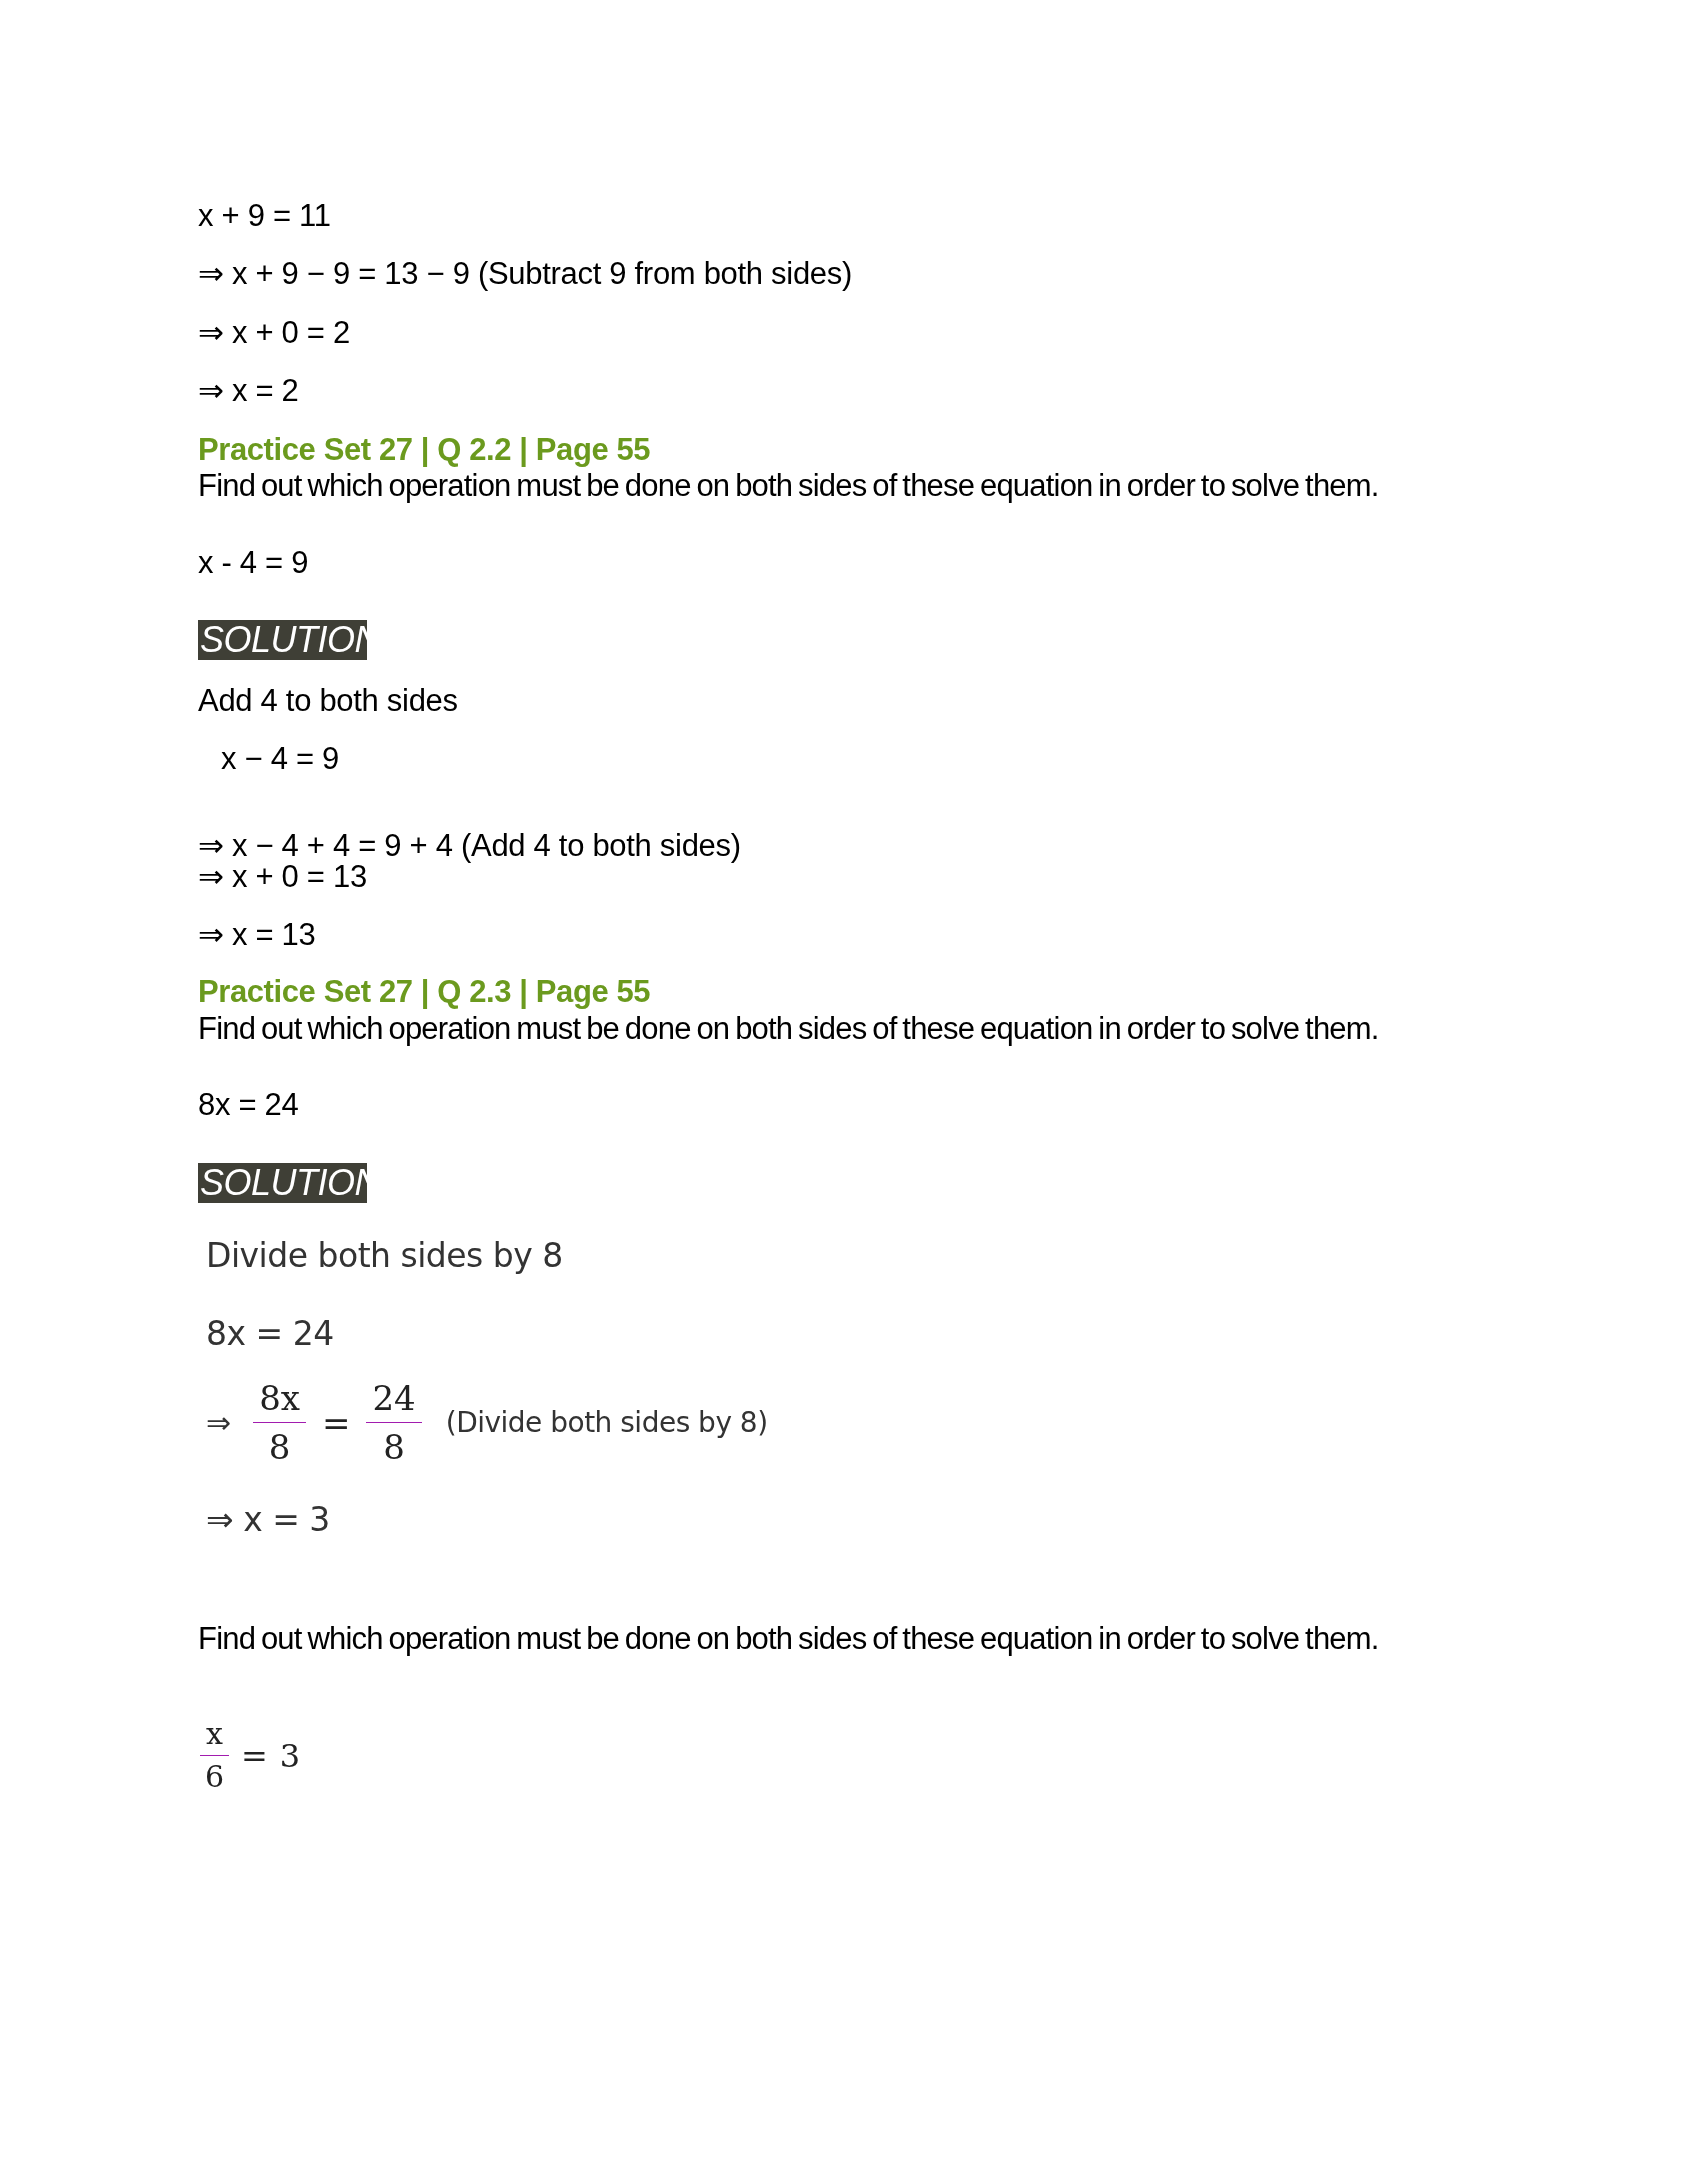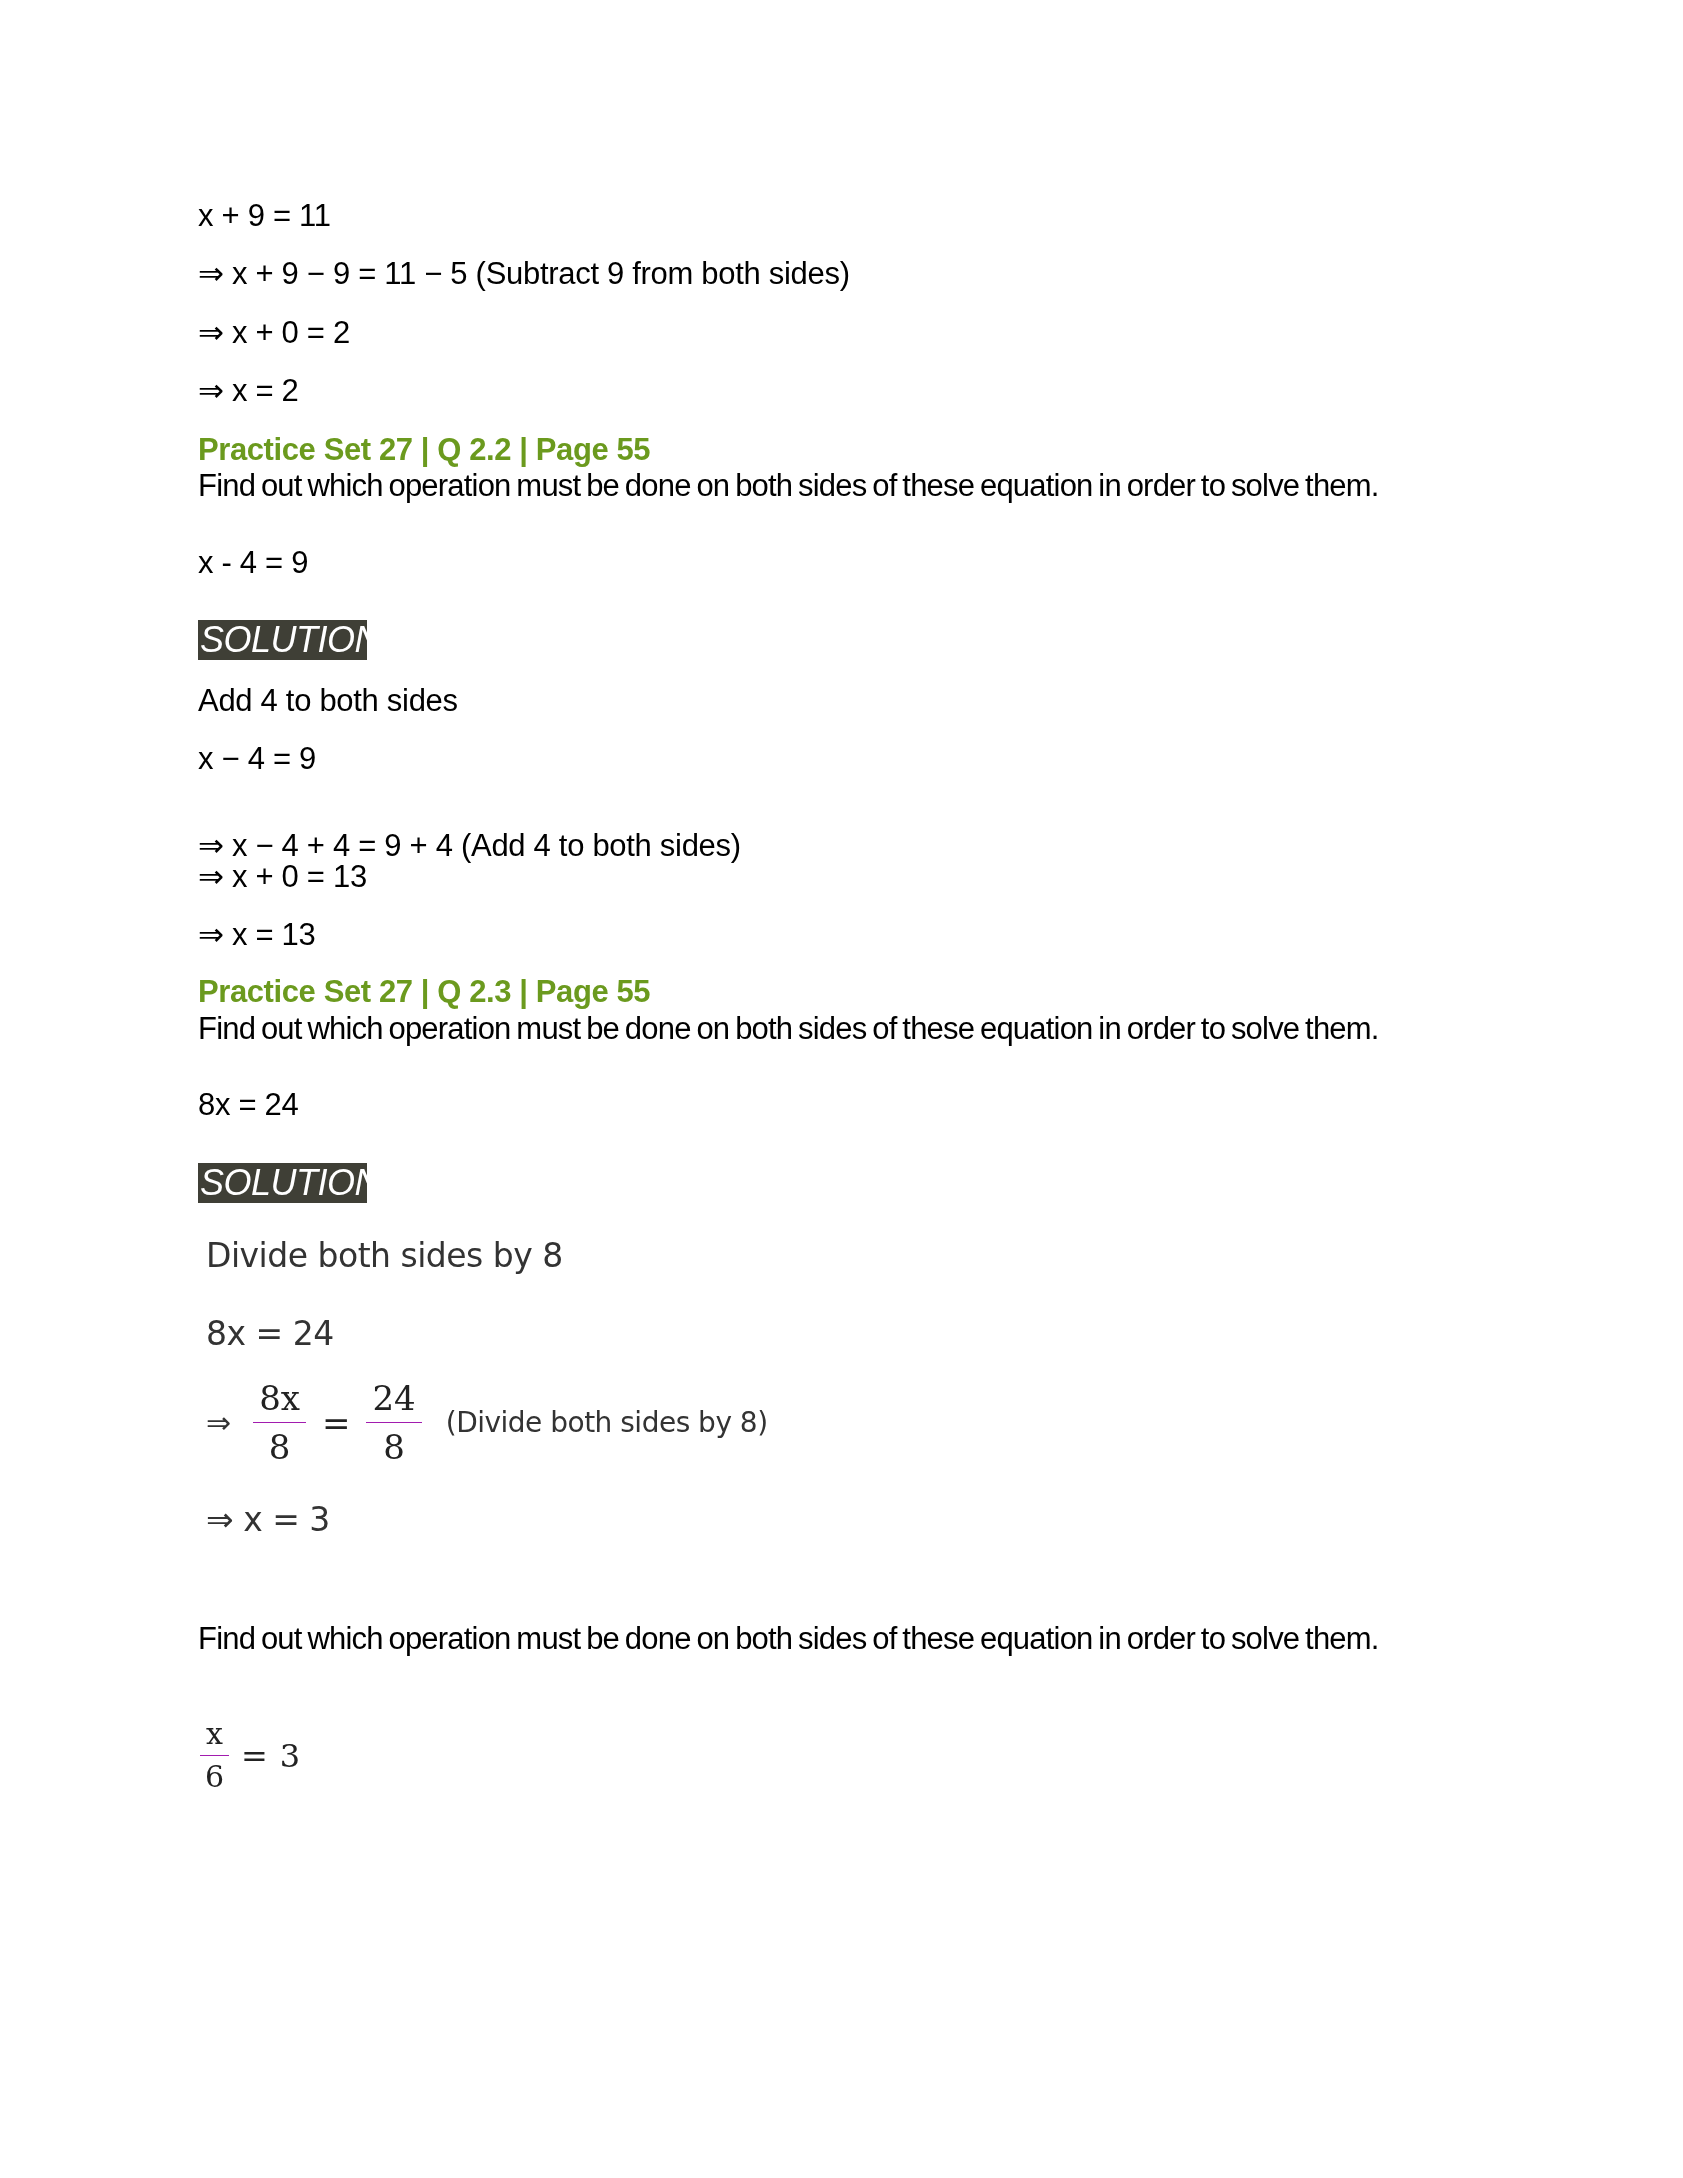--- a/index.html
+++ b/index.html
@@ -125,32 +125,32 @@
       font-size: 32px;
       margin: 0 12px;
     }
   </style>
 </head>
 <body>
 
 <div class="page">
 
   <div class="line" style="top:198px;">x + 9 = 11</div>
-  <div class="line" style="top:256px;">⇒ x + 9 − 9 = 11 − 5 (Subtract 9 from both sides)</div>
+  <div class="line" style="top:256px;">⇒ x + 9 − 9 = 13 − 9 (Subtract 9 from both sides)</div>
   <div class="line" style="top:315px;">⇒ x + 0 = 2</div>
   <div class="line" style="top:373px;">⇒ x = 2</div>
 
   <div class="heading" style="top:432px;">Practice Set 27 | Q 2.2 | Page 55</div>
   <div class="question" style="top:467px;">Find out which operation must be done on both sides of these equation in order to solve them.</div>
   <div class="line" style="top:545px;">x - 4 = 9</div>
 
   <div class="solution-badge" style="top:620px;">SOLUTION</div>
 
   <div class="line" style="top:683px;">Add 4 to both sides</div>
-  <div class="line" style="top:741px;">x − 4 = 9</div>
+  <div class="line" style="top:741px;margin-left:23px;">x − 4 = 9</div>
   <div class="line" style="top:828px;">⇒ x − 4 + 4 = 9 + 4 (Add 4 to both sides)</div>
   <div class="line" style="top:859px;">⇒ x + 0 = 13</div>
   <div class="line" style="top:917px;">⇒ x = 13</div>
 
   <div class="heading" style="top:974px;">Practice Set 27 | Q 2.3 | Page 55</div>
   <div class="question" style="top:1010px;">Find out which operation must be done on both sides of these equation in order to solve them.</div>
   <div class="line" style="top:1087px;">8x = 24</div>
 
   <div class="solution-badge" style="top:1163px;">SOLUTION</div>
 

